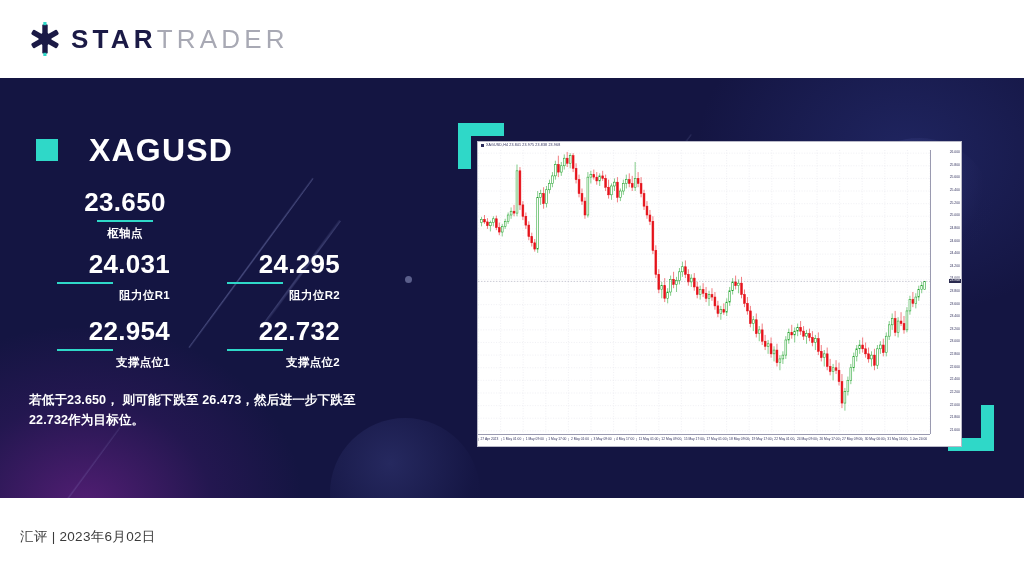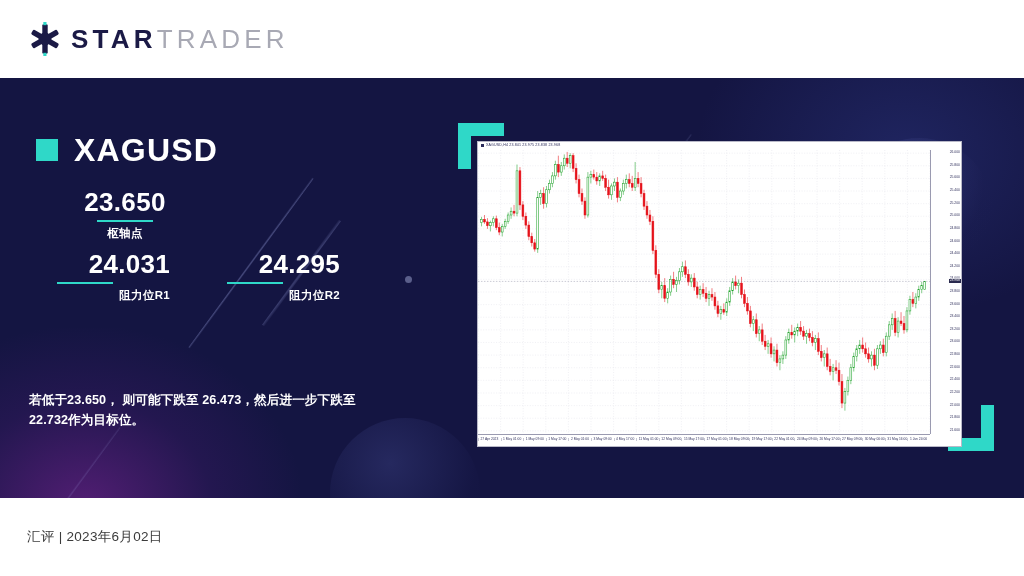--- a/index.html
+++ b/index.html
@@ -51,21 +51,21 @@
   .s5 { left:760px; top:230px; width:2px; height:150px; transform:rotate(36deg); opacity:.35; }
   .dot { position:absolute; border-radius:50%; background:rgba(150,156,200,.55); }
   .d1 { left:405px; top:198px; width:7px; height:7px; }
   .d2 { left:668px; top:113px; width:8px; height:8px; }
   .d3 { left:888px; top:115px; width:5px; height:5px; }
   .hairline { position:absolute; height:1px; background:linear-gradient(to right, rgba(20,21,66,0), rgba(160,168,215,.45)); }
   .h1 { left:590px; top:200px; width:110px; }
 
   
   .info { position:absolute; left:0; top:78px; width:440px; height:420px; }
-  .title-row { position:absolute; left:36px; top:56px; display:flex; align-items:center; gap:16px; }
+  .title-row { position:absolute; left:36px; top:56px; display:flex; align-items:center; gap:31px; }
   .title-square { width:22px; height:22px; background:#2fd8c8; }
   .title-text { color:#ffffff; font-size:32px; font-weight:700; letter-spacing:1.2px; line-height:1; }
 
   .pivot-block { position:absolute; left:0; top:110px; width:250px; text-align:center; }
   .lvl-val { color:#ffffff; font-size:26px; font-weight:700; letter-spacing:.3px; line-height:1.1; }
   .lvl-rule { width:56px; height:2.5px; background:#2fd8c8; margin:3px auto 4px; }
   .lvl-lab { color:#ffffff; font-size:11.5px; font-weight:700; letter-spacing:.3px; }
 
   .grid-levels { position:absolute; left:0; top:172px; width:340px; }
   .grid-row { display:flex; }
@@ -95,21 +95,21 @@
   .yaxis { position:absolute; right:0; top:8px; width:31px; bottom:12px; border-left:1px solid #9a9ab0; }
   .ytick { position:absolute; right:1px; font-size:3.4px; color:#33335e; line-height:1; white-space:nowrap; }
   .ytick.cur { background:#2b2b4f; color:#ffffff; padding:.6px 1px; right:0; }
 
   .xaxis { position:absolute; left:0; right:31px; bottom:0; height:12px; border-top:1px solid #9a9ab0; }
   .xtick { position:absolute; top:2.5px; font-size:3.3px; color:#33335e; line-height:1; white-space:nowrap; border-left:1px solid #c8c8d4; padding-left:1.5px; }
 
   
   .footer {
     position:absolute; left:0; top:498px; width:1024px; height:78px; background:#ffffff;
-    display:flex; align-items:center; padding-left:27px;text-align:center;
+    display:flex; align-items:center; padding-left:20px;text-align:center;
   }
   .footer-text { color:#3b3b3b; font-size:13.5px; letter-spacing:.3px; }
 </style>
 </head>
 <body>
 
 <div class="page">
 
   <div class="header">
     <div class="logo-wrap">
@@ -167,20 +167,30 @@
           <div class="lvl-rule"></div>
           <div class="lvl-lab">阻力位R1</div>
         </div>
         <div class="grid-cell">
           <div class="lvl-val">24.295</div>
           <div class="lvl-rule"></div>
           <div class="lvl-lab">阻力位R2</div>
         </div>
       </div>
       <div class="grid-row">
+        <div class="grid-cell">
+          <div class="lvl-val">22.954</div>
+          <div class="lvl-rule"></div>
+          <div class="lvl-lab">支撑点位1</div>
+        </div>
+        <div class="grid-cell">
+          <div class="lvl-val">22.732</div>
+          <div class="lvl-rule"></div>
+          <div class="lvl-lab">支撑点位2</div>
+        </div>
       </div>
     </div>
 
     <div class="analysis">
       <div class="analysis-p">若低于23.650， 则可能下跌至 26.473，然后进一步下跌至</div>
       <div class="analysis-p">22.732作为目标位。</div>
     </div>
   </div>
 
   <div class="bracket b-tl-h"></div>

